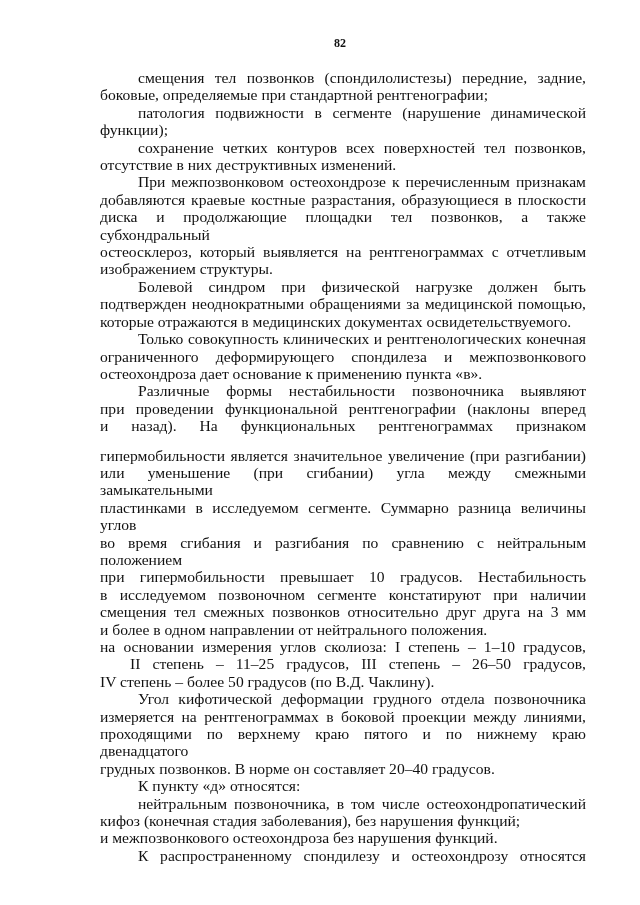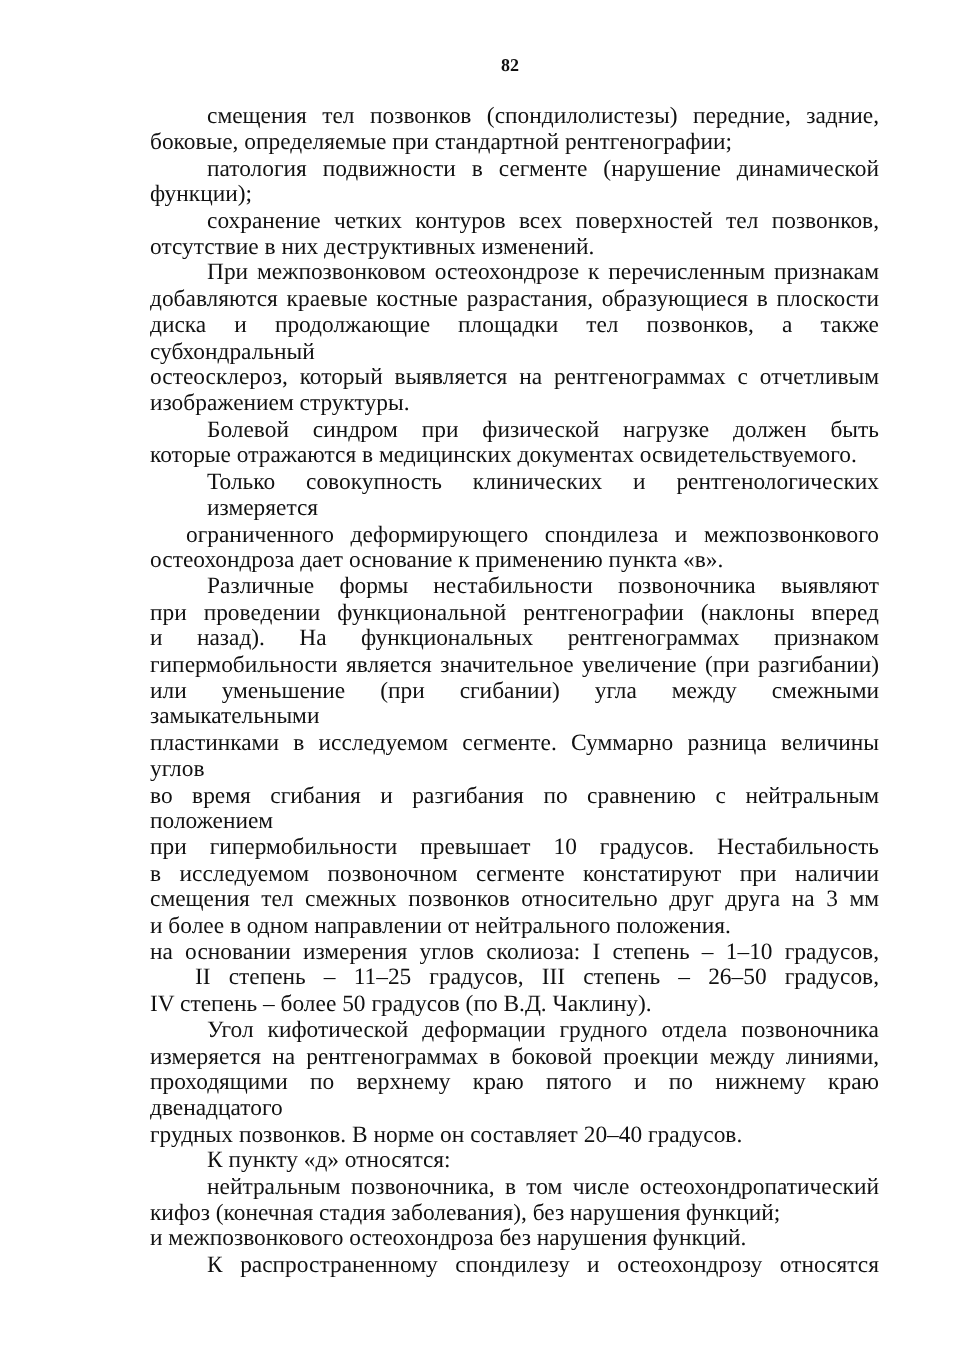--- a/index.html
+++ b/index.html
@@ -38,32 +38,33 @@
       </div>
       <div class="para" style="text-indent: 0px;">
         <span class="line indent" style="white-space: normal;">При межпозвонковом остеохондрозе к перечисленным признакам</span>
         <span class="line" style="white-space: normal;">добавляются краевые костные разрастания, образующиеся в плоскости</span>
         <span class="line" style="white-space: normal;">диска и продолжающие площадки тел позвонков, а также субхондральный</span>
         <span class="line" style="white-space: normal;">остеосклероз, который выявляется на рентгенограммах с отчетливым</span>
         <span class="line last">изображением структуры.</span>
       </div>
       <div class="para" style="text-indent: 0px;">
         <span class="line indent" style="white-space: normal;">Болевой синдром при физической нагрузке должен быть</span>
+        <span class="line" style="white-space: normal;">подтвержден неоднократными обращениями за медицинской помощью,</span>
         <span class="line last">которые отражаются в медицинских документах освидетельствуемого.</span>
       </div>
       <div class="para" style="text-indent: 0px;">
-        <span class="line indent" style="white-space: normal;">Только совокупность клинических и рентгенологических измеряется</span>
-        <span class="line" style="white-space: normal; margin-left: 24px;">ограниченного деформирующего спондилеза и межпозвонкового</span>
+        <span class="line indent" style="white-space: normal;">Только совокупность клинических и рентгенологических конечная</span>
+        <span class="line" style="white-space: normal;">ограниченного деформирующего спондилеза и межпозвонкового</span>
         <span class="line last">остеохондроза дает основание к применению пункта «в».</span>
       </div>
       <div class="para" style="text-indent: 0px;">
         <span class="line indent" style="white-space: normal;">Различные формы нестабильности позвоночника выявляют</span>
         <span class="line" style="white-space: normal;">при проведении функциональной рентгенографии (наклоны вперед</span>
         <span class="line" style="white-space: normal;">и назад). На функциональных рентгенограммах признаком</span>
-        <span class="line" style="white-space: normal;">гипермобильности является значительное увеличение (при разгибании)</span>
+        <span class="line" style="white-space: normal; margin-top: 12px;">гипермобильности является значительное увеличение (при разгибании)</span>
         <span class="line" style="white-space: normal;">или уменьшение (при сгибании) угла между смежными замыкательными</span>
         <span class="line" style="white-space: normal;">пластинками в исследуемом сегменте. Суммарно разница величины углов</span>
         <span class="line" style="white-space: normal;">во время сгибания и разгибания по сравнению с нейтральным положением</span>
         <span class="line" style="white-space: normal;">при гипермобильности превышает 10 градусов. Нестабильность</span>
         <span class="line" style="white-space: normal;">в исследуемом позвоночном сегменте констатируют при наличии</span>
         <span class="line" style="white-space: normal;">смещения тел смежных позвонков относительно друг друга на 3 мм</span>
         <span class="line last">и более в одном направлении от нейтрального положения.</span>
       </div>
       <div class="para" style="text-indent: 0px;">
         <span class="line" style="white-space: normal;">на основании измерения углов сколиоза: I степень – 1–10 градусов,</span>

